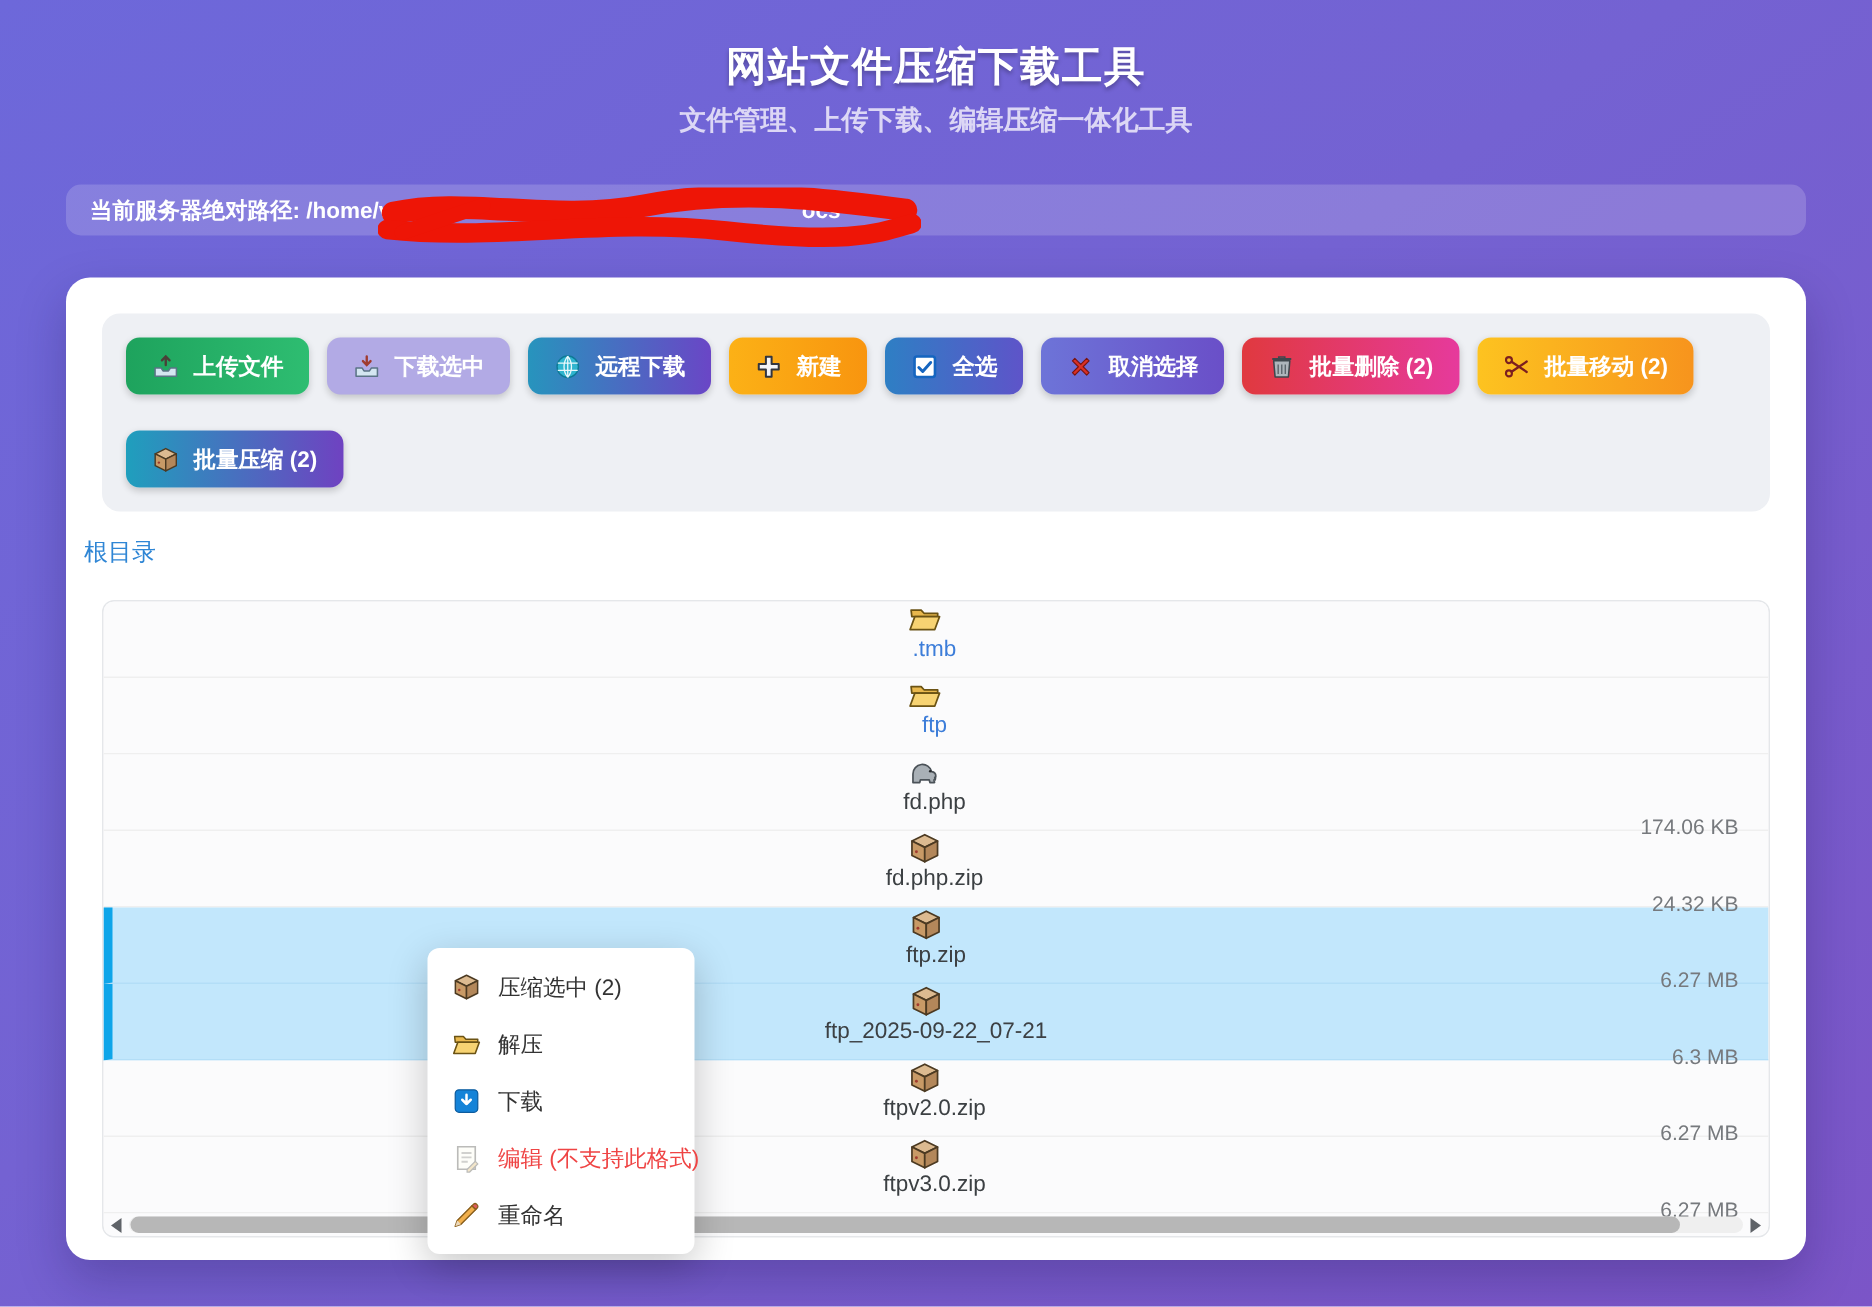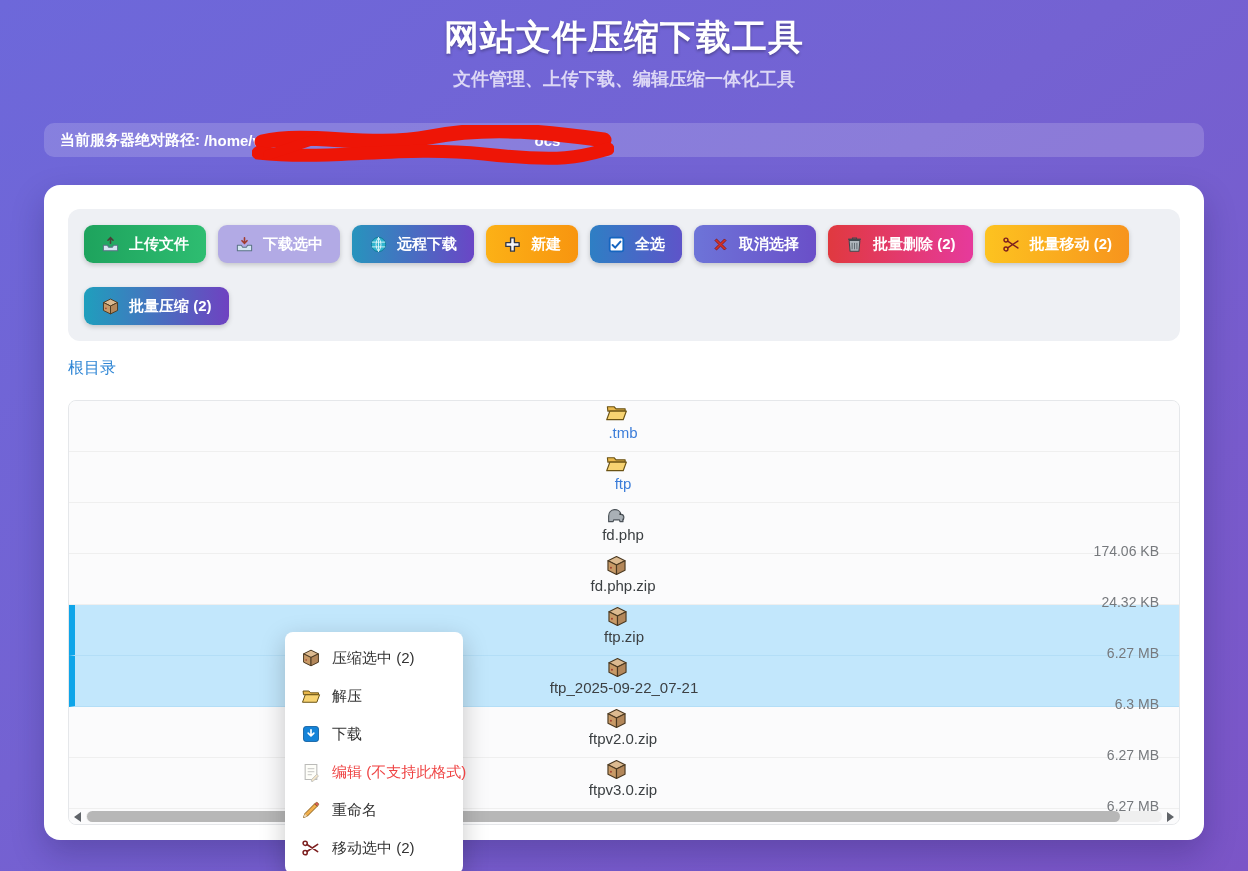--- a/index.html
+++ b/index.html
@@ -4,21 +4,21 @@
 <style>
   html,body{margin:0;padding:0;}
   body{
     width:1248px;height:871px;overflow:hidden;position:relative;
     font-family:"Liberation Sans","DejaVu Sans",sans-serif;
     background:linear-gradient(145deg,#6d68da 0%,#7462d2 45%,#7b55c7 100%);
   }
   
   .header{text-align:center;padding-top:10px;}
   .header h1{
-    margin:4px 0 6px;font-size:35px;font-weight:bold;color:#ffffff;
+    margin:16px 0 6px;font-size:27px;font-weight:bold;color:#ffffff;
     text-shadow:0 2px 3px rgba(0,0,0,.28);letter-spacing:1px;
   }
   .header .subtitle{
     margin:0;font-size:18px;font-weight:bold;color:#dcd7f5;
   }
   
   .path-bar{
     position:absolute;left:44px;top:123px;width:1160px;height:34px;
     background:rgba(255,255,255,.17);border-radius:10px;
     display:flex;align-items:center;box-sizing:border-box;padding:0 16px;
@@ -38,21 +38,21 @@
   }
   .btn{
     display:inline-flex;align-items:center;gap:9px;height:38px;
     padding:0 17px;border:none;border-radius:9px;color:#fff;
     font-size:15px;font-weight:bold;font-family:inherit;cursor:pointer;
     box-shadow:0 2px 5px rgba(0,0,0,.18);white-space:nowrap;
   }
   .bicon{width:19px;height:19px;flex:none;}
   .break{width:100%;height:0;}
   
-  .breadcrumb{margin:17px 24px 0;font-size:16px;}
+  .breadcrumb{margin:17px 12px 0;font-size:16px;}
   .breadcrumb a{color:#2f86d5;text-decoration:none;cursor:pointer;}
   
   .file-list{
     margin:21px 24px 0;border:1px solid #e5e7ea;border-radius:8px;
     overflow:hidden;background:#fbfbfc;
   }
   .row{
     height:51px;display:flex;align-items:center;box-sizing:border-box;
     padding:0 20px 0 18px;border-bottom:1px solid #efefef;
     font-size:15px;color:#3c4043;background:#fbfbfc;flex-direction:column;
@@ -331,19 +331,13 @@
         <use href="#i-memo"></use>
       </svg>
     <span>编辑 (不支持此格式)</span>
   </div>
   <div class="menu-item">
     <svg class="micon">
         <use href="#i-pencil"></use>
       </svg>
     <span>重命名</span>
   </div>
-  <div class="menu-item">
-    <svg class="micon">
-        <use href="#i-scissors"></use>
-      </svg>
-    <span>移动选中 (2)</span>
-  </div>
 </div>
 
 </body></html>

